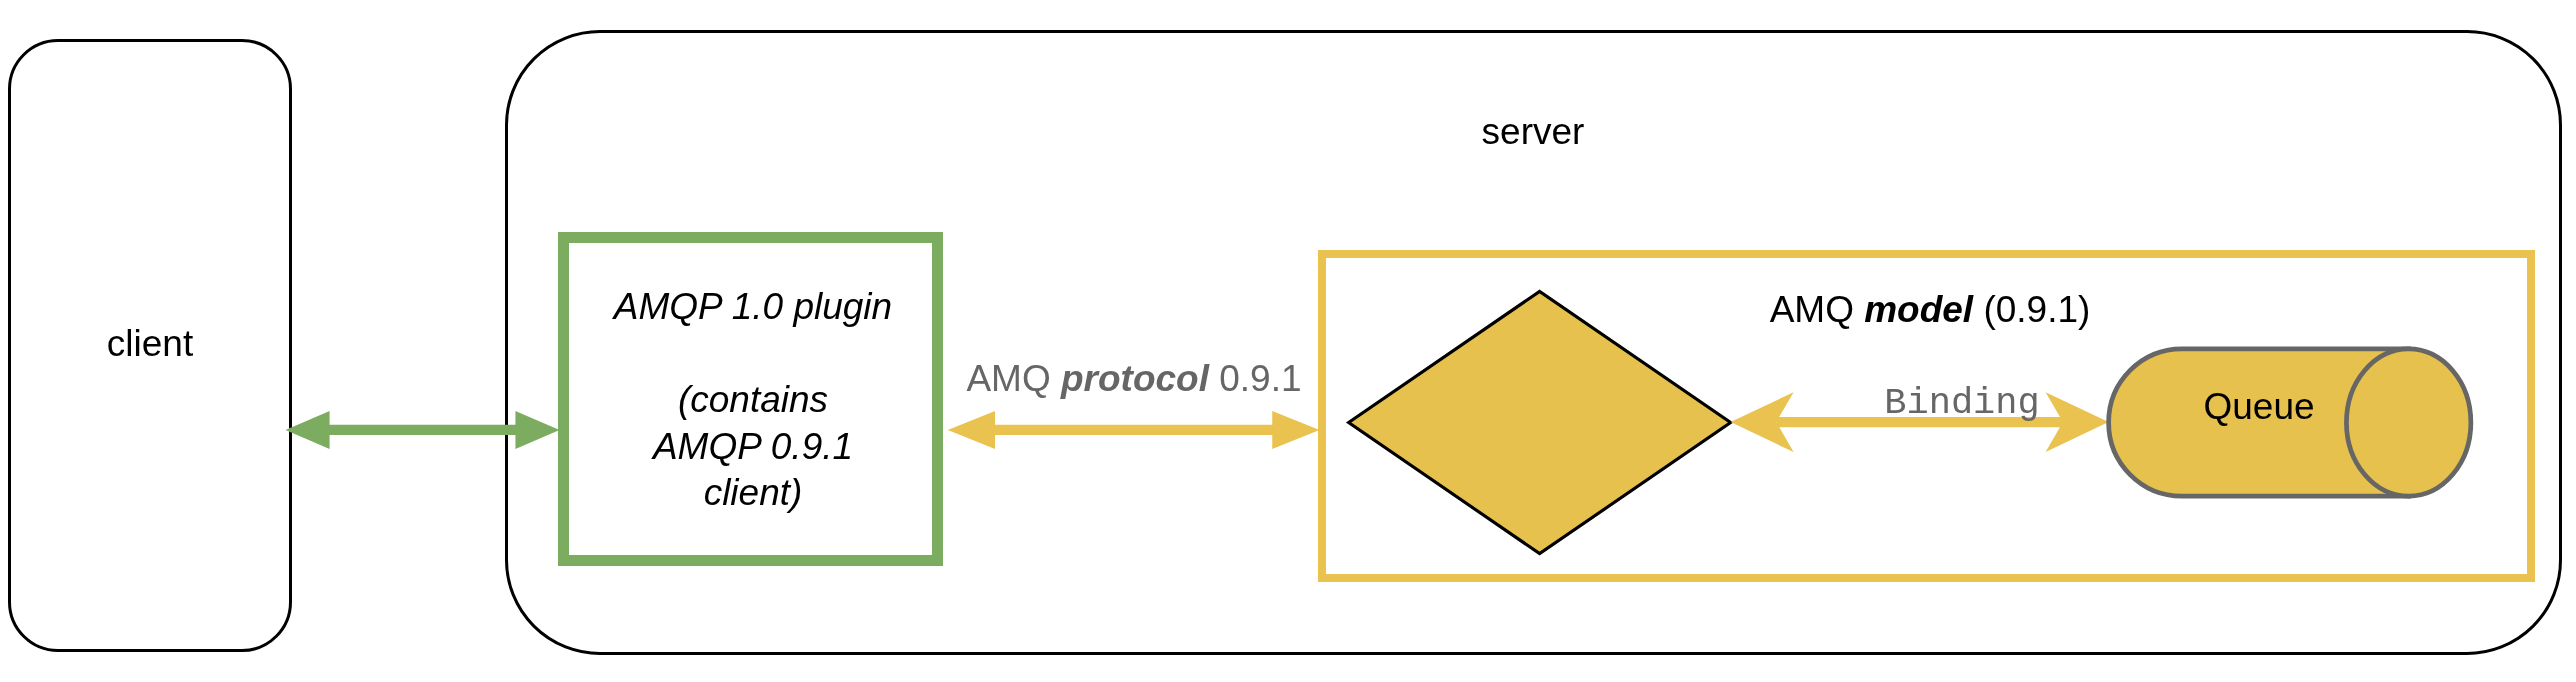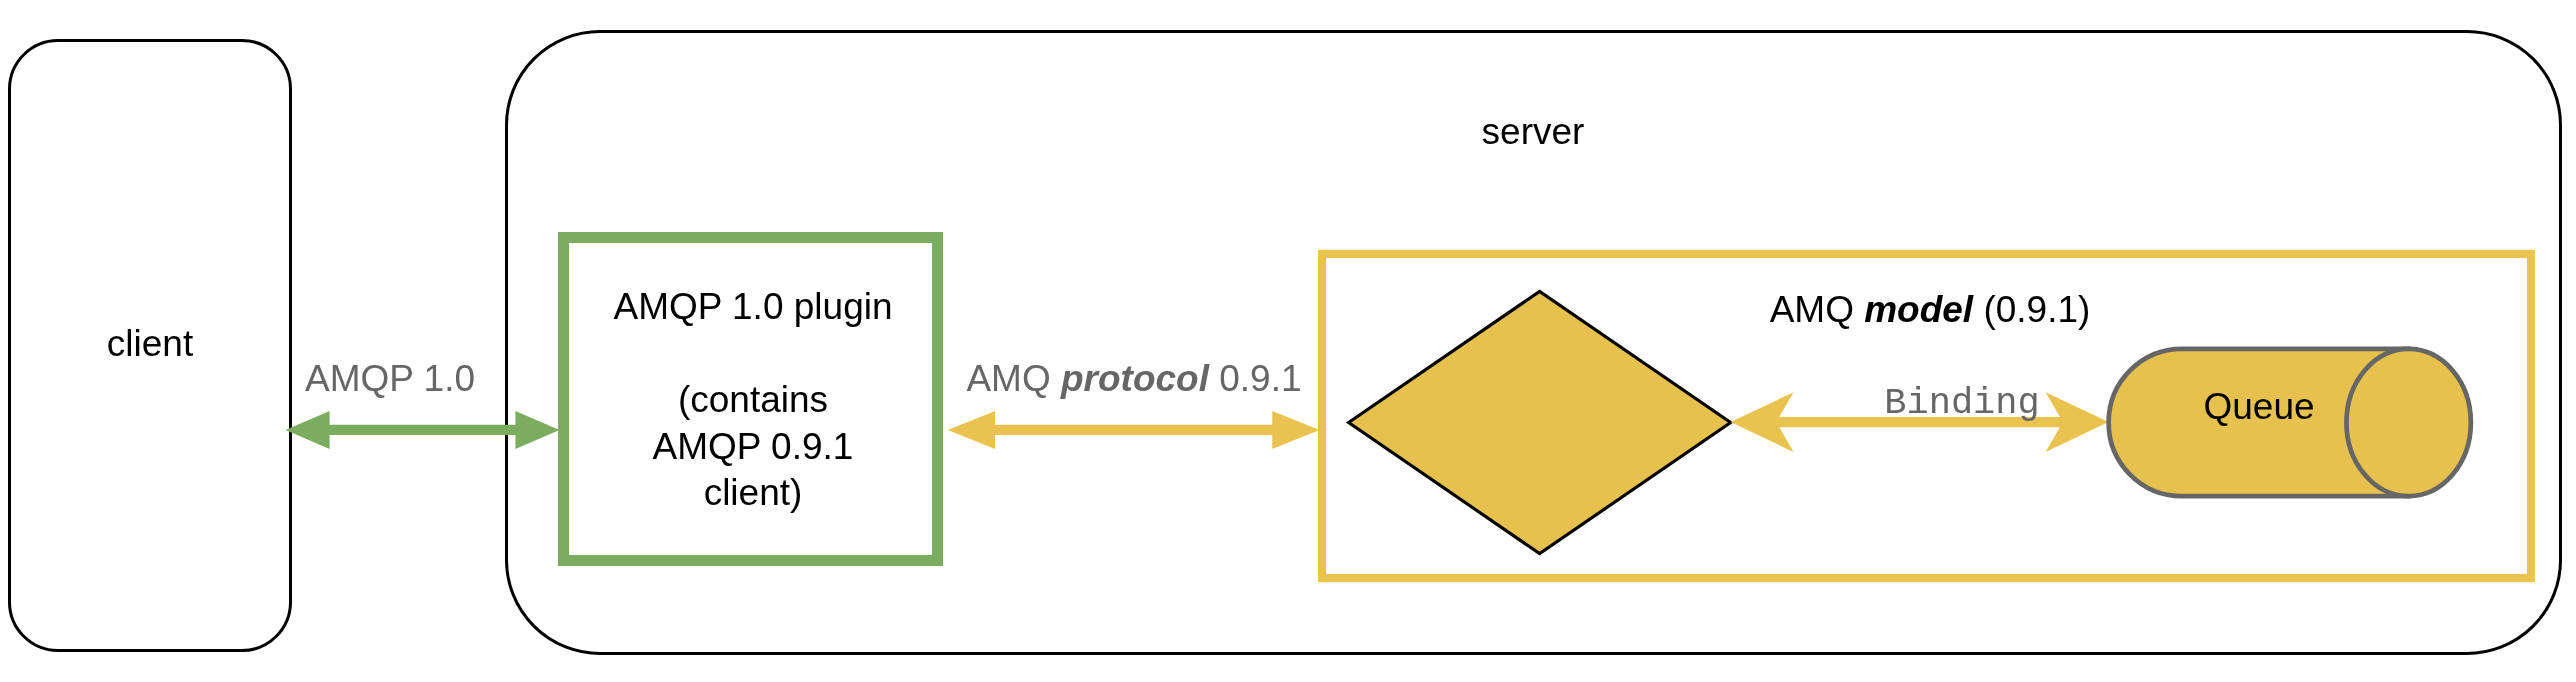--- a/index.html
+++ b/index.html
@@ -30,21 +30,21 @@
   #shape-layer{position:absolute;left:0;top:0;width:2576px;height:682px;z-index:3;pointer-events:none;}
   .label{
     position:absolute;z-index:4;
     transform:translate(-50%,-50%);
     font-size:37px;line-height:1.2;color:#000000;
     white-space:nowrap;text-align:center;
   }
   .gray{color:#666666;}
   .b{font-weight:bold;font-style:italic;}
   #plugin-text{
-    white-space:pre-line;line-height:1.26;
+    white-space:pre-line;line-height:1.26;font-style:italic;
   }
 </style>
 </head>
 <body>
 
 <div id="canvas">
 
   <div class="box" id="client-box"></div>
   <div class="box" id="server-box"></div>
   <div class="box" id="plugin-box"></div>
@@ -69,21 +69,20 @@
   <div class="label" style="left:150px;top:344px;">client</div>
 
   <div class="label" style="left:1533px;top:132px;">server</div>
 
   <div class="label" id="plugin-text" style="left:753px;top:401px;">AMQP 1.0 plugin
 
 (contains
 AMQP 0.9.1
 client)</div>
 
-  <div class="label gray" style="left:390px;top:379px;">AMQP 1.0</div>
 
   <div class="label gray" style="left:1134px;top:379px;"><span>AMQ </span><span class="b">protocol</span><span> 0.9.1</span></div>
 
   <div class="label" style="left:1930px;top:310px;"><span>AMQ </span><span class="b">model</span><span> (0.9.1)</span></div>
 
   <div class="label gray" style="left:1962px;top:403px;font-family:Liberation Mono, monospace;">Binding</div>
 
 
   <div class="label" style="left:2259px;top:407px;">Queue</div>
 

